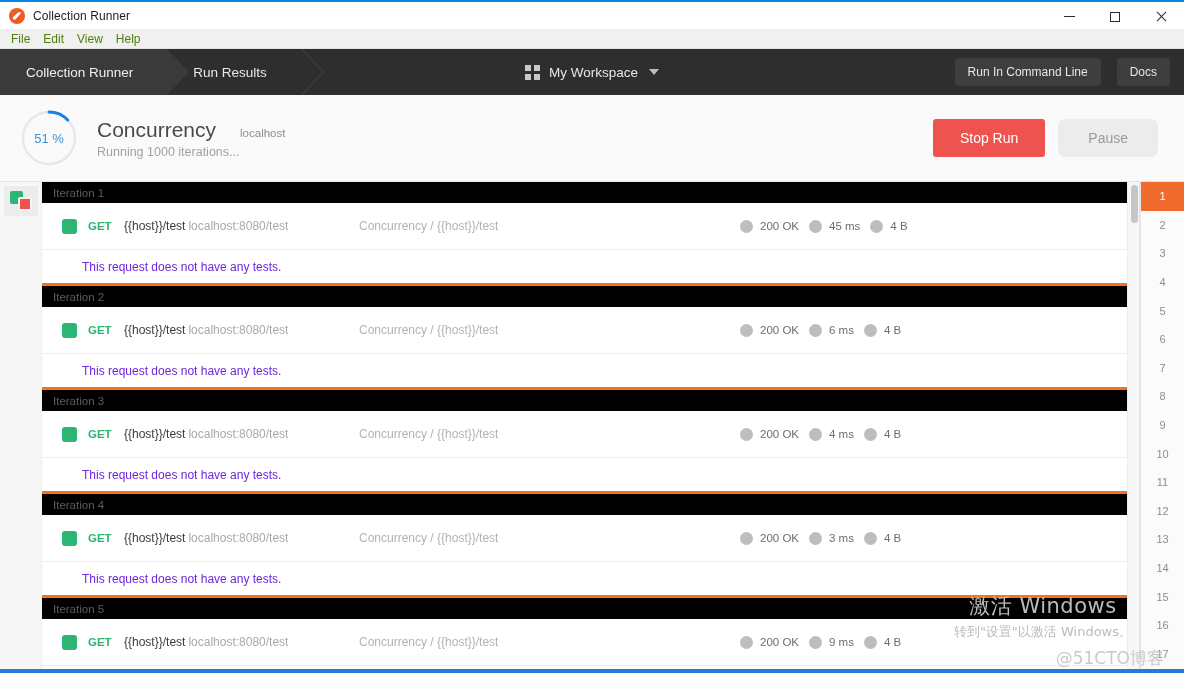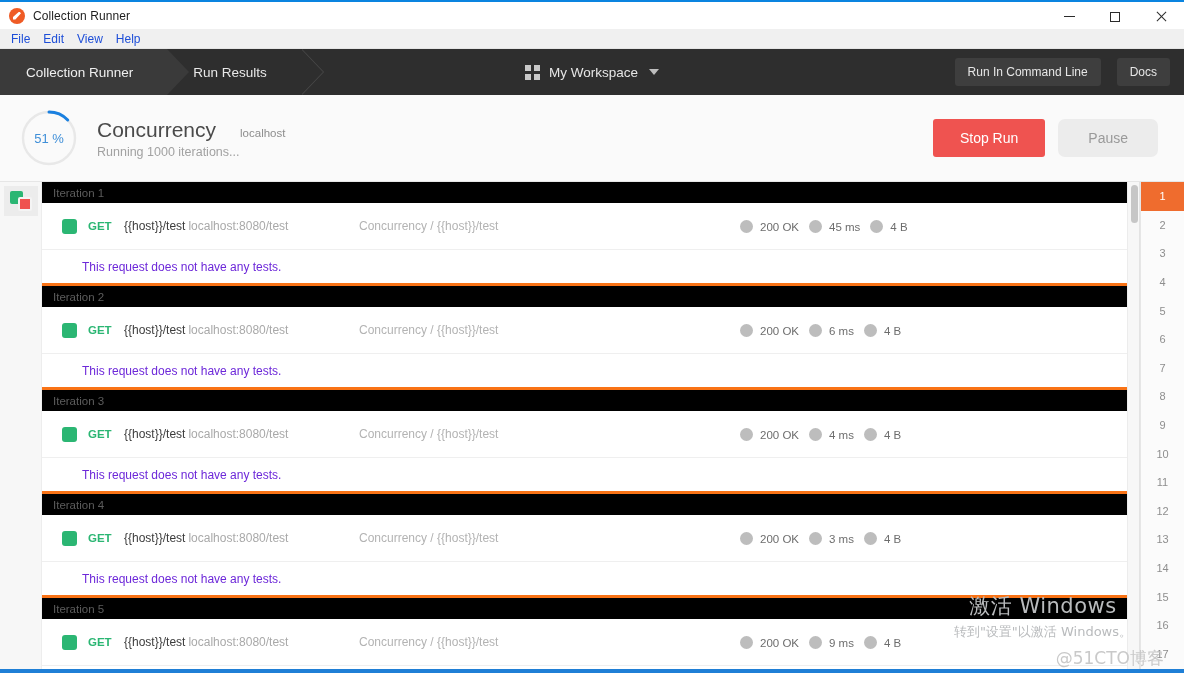--- a/index.html
+++ b/index.html
@@ -69,21 +69,21 @@
   .win-btn .g-close::before { transform: rotate(45deg); }
   .win-btn .g-close::after  { transform: rotate(-45deg); }
 
   
   .menubar {
     height: 20px; background: #f0f0f0;
     display: flex; align-items: center; padding-left: 7px;
     border-bottom: 1px solid #e4e4e4;
   }
   .menu-item {
-    font-size: 12px; color: #1d4ed8; padding: 0 9px 0 4px;
+    font-size: 12px; color: #4d7c0f; padding: 0 9px 0 4px;
     line-height: 20px;
   }
 
   
   .appheader {
     position: relative;
     height: 46px; background: #2e2e2e;
     display: flex; align-items: stretch;
   }
   .tabs { display: flex; align-items: stretch; }
@@ -246,21 +246,21 @@
   .req-name { font-size: 12px; color: #3c3c3c; margin-right: 3px; white-space: nowrap; }
   .req-url  { font-size: 12px; color: #a9a9a9; white-space: nowrap; }
   .req-path {
     font-size: 12px; color: #b3b3b3; white-space: nowrap;
     position: absolute; left: 317px;
   }
   .meta-group {
     position: absolute; left: 698px;
     display: flex; align-items: center; gap: 10px;
   }
-  .meta-item { display: flex; align-items: flex-end; gap: 7px; }
+  .meta-item { display: flex; align-items: center; gap: 7px; }
   .dot-gray {
     width: 13px; height: 13px; border-radius: 50%; background: #bdbdbd; flex: none;
   }
   .meta-text { font-size: 11.5px; color: #6d6d6d; white-space: nowrap; }
   .chev-up {
     position: absolute; left: 1097px;
     width: 0; height: 0;
     border-left: 5px solid transparent;
     border-right: 5px solid transparent;
     border-bottom: 5px solid #b5b5b5;

